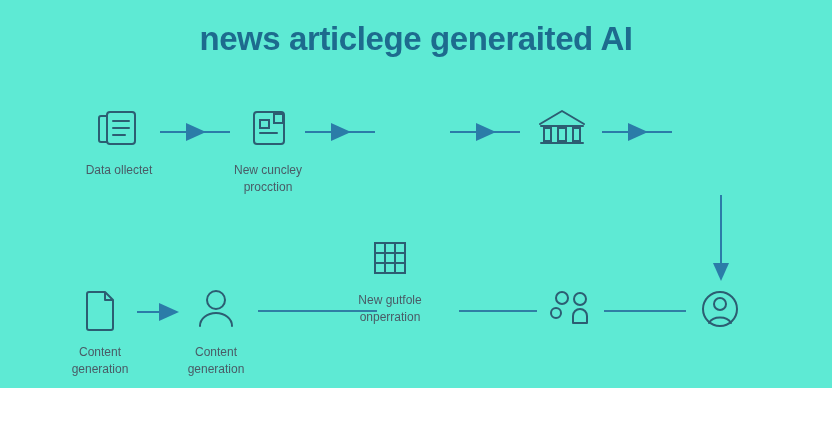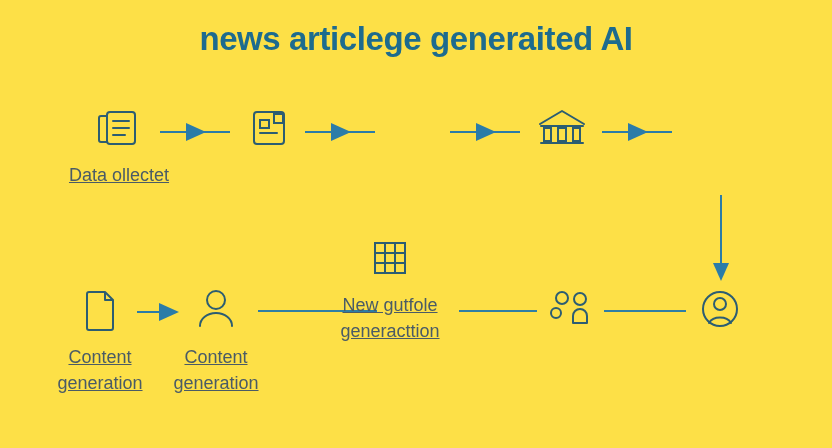--- a/index.html
+++ b/index.html
@@ -12,22 +12,22 @@
     height: 448px;
     font-family: "Liberation Sans", sans-serif;
     -webkit-font-smoothing: antialiased;
     overflow: hidden;
     position: relative;
   }
 
   .canvas {
     position: relative;
     width: 832px;
-    height: 448px;
-    background: #fde047;
+    height: 388px;
+    background: #5eead4;
   }
 
   
   .title {
     position: absolute;
     left: 0;
     top: 20px;
     width: 832px;
     text-align: center;
     font-size: 33px;
@@ -44,25 +44,24 @@
     text-align: center;
   }
   .node .icon {
     height: 56px;
     display: flex;
     align-items: center;
     justify-content: center;
   }
   .node .label {
     margin-top: 6px;
-    font-size: 18px;
+    font-size: 12px;
     line-height: 1.45;
     color: #4a5b66;
     white-space: pre-line;
-    text-decoration: underline;
   }
 
   
   .conn {
     position: absolute;
     height: 24px;
   }
   .conn svg { display: block; overflow: visible; }
 
   .vconn {
@@ -105,20 +104,22 @@
 
   <div class="node" style="left:203px; top:100px;">
     <div class="icon">
       <svg width="44" height="44" viewBox="0 0 44 44">
         <rect x="8" y="6" width="30" height="32" rx="3" fill="none" stroke="#2c5d72" stroke-width="2"></rect>
         <rect x="28" y="8" width="9" height="9" fill="none" stroke="#2c5d72" stroke-width="2"></rect>
         <rect x="14" y="14" width="9" height="8" fill="none" stroke="#2c5d72" stroke-width="2"></rect>
         <line x1="14" y1="27" x2="31" y2="27" stroke="#2c5d72" stroke-width="2" stroke-linecap="round"></line>
       </svg>
     </div>
+    <div class="label">New cuncley
+procction</div>
   </div>
 
   <div class="conn" style="left:305px; top:120px; width:72px;">
     <svg width="72" height="24" viewBox="0 0 72 24">
       <line x1="0" y1="12" x2="70" y2="12" stroke="#2b7ca8" stroke-width="2"></line>
       <polygon points="26,3 46,12 26,21" fill="#2b7ca8"></polygon>
     </svg>
   </div>
 
 
@@ -192,21 +193,21 @@
     <div class="icon">
       <svg width="44" height="44" viewBox="0 0 44 44">
         <rect x="7" y="7" width="30" height="30" fill="none" stroke="#2c5d72" stroke-width="2"></rect>
         <line x1="17" y1="7" x2="17" y2="37" stroke="#2c5d72" stroke-width="2"></line>
         <line x1="27" y1="7" x2="27" y2="37" stroke="#2c5d72" stroke-width="2"></line>
         <line x1="7" y1="17" x2="37" y2="17" stroke="#2c5d72" stroke-width="2"></line>
         <line x1="7" y1="27" x2="37" y2="27" stroke="#2c5d72" stroke-width="2"></line>
       </svg>
     </div>
     <div class="label">New gutfole
-generacttion</div>
+onperration</div>
   </div>
 
   <div class="line" style="left:459px; top:310px; width:78px;"></div>
 
   <div class="node" style="left:505px; top:282px;">
     <div class="icon">
       <svg width="52" height="46" viewBox="0 0 52 46">
         <circle cx="18" cy="11" r="6" fill="none" stroke="#2c5d72" stroke-width="2"></circle>
         <circle cx="12" cy="26" r="5" fill="none" stroke="#2c5d72" stroke-width="2"></circle>
         <circle cx="36" cy="12" r="6" fill="none" stroke="#2c5d72" stroke-width="2"></circle>

